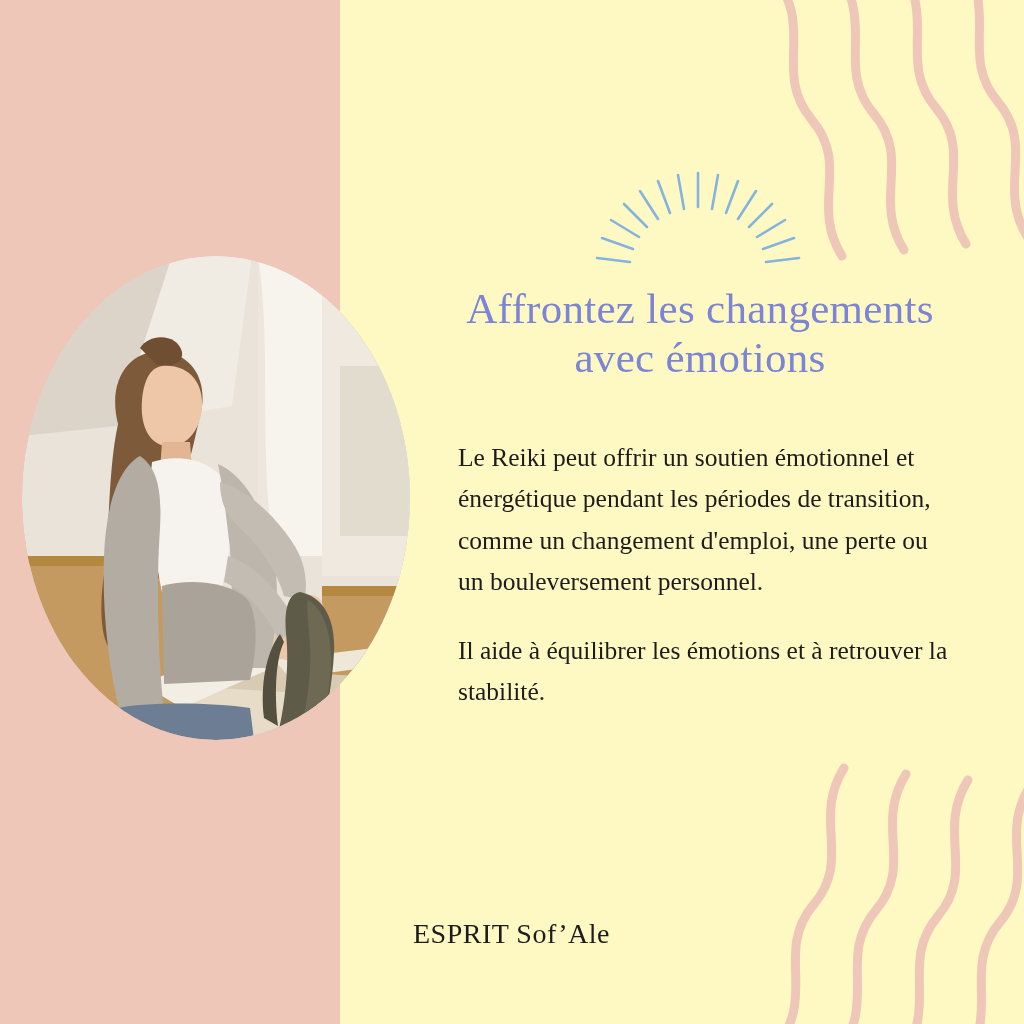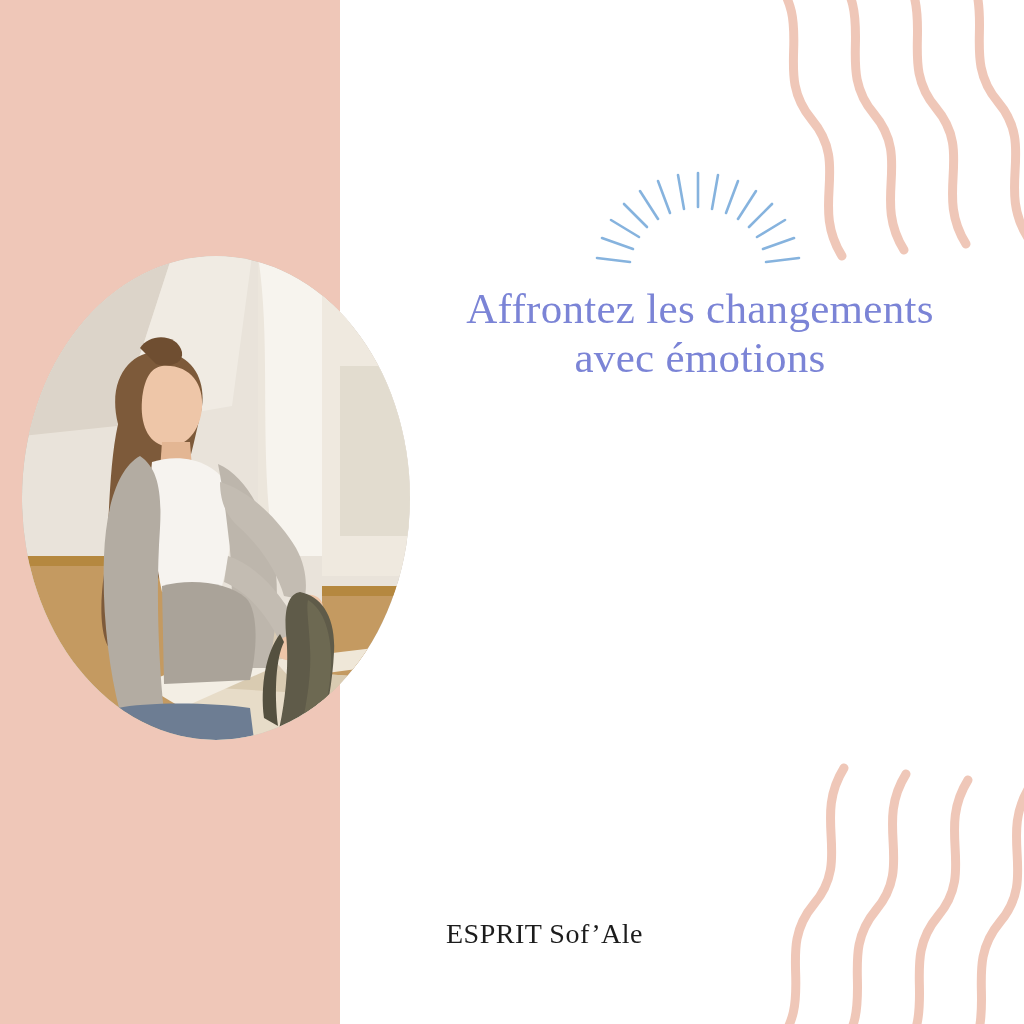--- a/index.html
+++ b/index.html
@@ -10,21 +10,21 @@
     width: 1024px;
     height: 1024px;
     overflow: hidden;
     font-family: "Liberation Serif", serif;
     background: #fdf3e3;
   }
   #poster {
     position: relative;
     width: 1024px;
     height: 1024px;
-    background: #ffffff;
+    background: #fef9c3;
     overflow: hidden;
   }
   
   .left-panel {
     position: absolute;
     left: 0;
     top: 0;
     width: 340px;
     height: 1024px;
     background: #efc7b8;
@@ -105,21 +105,20 @@
   }
   
   .brand {
     position: absolute;
     left: 413px;
     top: 918px;
     color: #1c1c1c;
     font-family: "Liberation Serif", serif;
     font-size: 28px;
     letter-spacing: 0.5px;
-    margin-left: 33px;
   }
 </style>
 </head>
 <body>
 
 <div id="poster">
 
   <div class="left-panel"></div>
 
   <svg class="wave-corner wave-tr" viewBox="0 0 280 290">
@@ -216,16 +215,20 @@
       <line x1="211" y1="73" x2="180" y2="84"></line>
       <line x1="216" y1="93" x2="183" y2="97"></line>
     </g>
   </svg>
 
   <div class="headline">
     <span class="l1">Affrontez les changements</span>
     <span class="l2">avec émotions</span>
   </div>
 
+  <div class="body-copy">
+    <p>Le Reiki peut offrir un soutien émotionnel et énergétique pendant les périodes de transition, comme un changement d'emploi, une perte ou un bouleversement personnel.</p>
+    <p>Il aide à équilibrer les émotions et à retrouver la stabilité.</p>
+  </div>
 
   <div class="brand">ESPRIT Sof’Ale</div>
 
 </div>
 
 </body></html>

